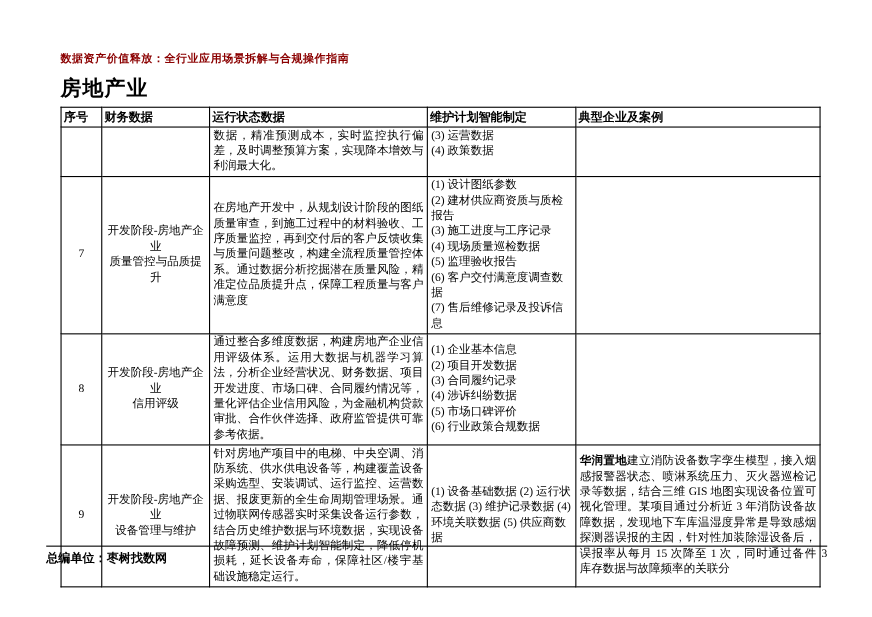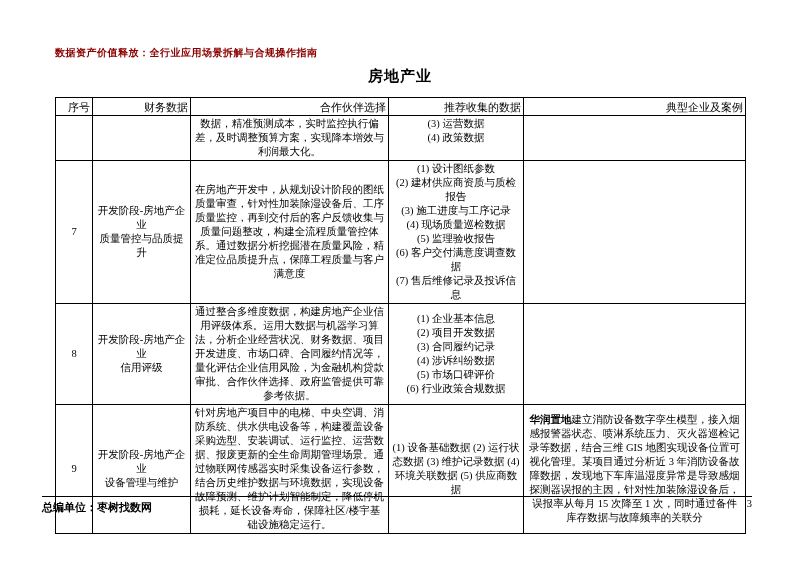--- a/index.html
+++ b/index.html
@@ -6,35 +6,35 @@
   .page{
     position:relative;width:793px;height:561px;background:#ffffff;
     font-family:"Liberation Serif","DejaVu Serif",serif;color:#000;overflow:hidden;
   }
   .doc-header{
     position:absolute;top:46px;left:55px;width:690px;text-align:left;
     font-family:"Liberation Sans","DejaVu Sans",sans-serif;
     font-weight:bold;font-size:10px;letter-spacing:.5px;
   }
   .doc-title{
-    position:absolute;top:67px;left:55px;width:690px;text-align:center;
+    position:absolute;top:67px;left:55px;width:690px;
     font-family:"Liberation Sans","DejaVu Sans",sans-serif;
-    font-weight:bold;font-size:15px;letter-spacing:1px;
+    font-weight:bold;font-size:19px;letter-spacing:1px;
   }
   table.main{
     position:absolute;top:97px;left:55px;width:690px;
     border-collapse:collapse;table-layout:fixed;
   }
   table.main th,table.main td{
     border:1px solid #000;font-size:10.5px;line-height:14px;
-    padding:1px 3px;vertical-align:middle;overflow:hidden;text-align:center;
+    padding:1px 3px;vertical-align:middle;overflow:hidden;
   }
   table.main th{
     font-family:"Liberation Sans","DejaVu Sans",sans-serif;
-    font-weight:normal;font-size:11px;text-align:right;height:15px;padding:1px 2px;
+    font-weight:bold;font-size:11px;text-align:left;height:15px;padding:1px 2px;
   }
   td.c-no{text-align:center;}
   td.c-scenario{text-align:center;white-space:pre-line;font-weight:bold;font-weight:normal;margin-top:42px;}
   td.c-scenario{white-space:pre-line;}
   td.c-detail{text-align:justify;white-space:pre-line;margin-top:29px;}
   td.c-data{text-align:left;white-space:pre-line;}
   td.c-case{text-align:justify;margin-left:28px;}
   tr.row-cont td{vertical-align:top;}
   .case-lead{font-weight:bold;}
   .footer-rule{
@@ -63,39 +63,39 @@
       <col style="width:37px">
         <col style="width:98px">
         <col style="width:198px">
         <col style="width:135px">
         <col style="width:222px">
     </colgroup>
     <thead>
       <tr>
         <th>序号</th>
         <th>财务数据</th>
-        <th>合作伙伴选择</th>
-        <th>推荐收集的数据</th>
+        <th>运行状态数据</th>
+        <th>维护计划智能制定</th>
         <th>典型企业及案例</th>
       </tr>
     </thead>
     <tbody>
       <tr class="row-cont" style="height:45px">
         <td class="c-no"></td>
         <td class="c-scenario"></td>
         <td class="c-detail">数据，精准预测成本，实时监控执行偏差，及时调整预算方案，实现降本增效与利润最大化。</td>
         <td class="c-data">(3) 运营数据
 (4) 政策数据</td>
         <td class="c-case"><span class="case-lead"></span><span></span></td>
       </tr>
       <tr style="height:113px">
         <td class="c-no">7</td>
         <td class="c-scenario">开发阶段-房地产企业
 质量管控与品质提升</td>
-        <td class="c-detail">在房地产开发中，从规划设计阶段的图纸质量审查，针对性加装除湿设备后、工序质量监控，再到交付后的客户反馈收集与质量问题整改，构建全流程质量管控体系。通过数据分析挖掘潜在质量风险，精准定位品质提升点，保障工程质量与客户满意度</td>
+        <td class="c-detail">在房地产开发中，从规划设计阶段的图纸质量审查，到施工过程中的材料验收、工序质量监控，再到交付后的客户反馈收集与质量问题整改，构建全流程质量管控体系。通过数据分析挖掘潜在质量风险，精准定位品质提升点，保障工程质量与客户满意度</td>
         <td class="c-data">(1) 设计图纸参数
 (2) 建材供应商资质与质检报告
 (3) 施工进度与工序记录
 (4) 现场质量巡检数据
 (5) 监理验收报告
 (6) 客户交付满意度调查数据
 (7) 售后维修记录及投诉信息</td>
         <td class="c-case"><span class="case-lead"></span><span></span></td>
       </tr>
       <tr style="height:91px">

